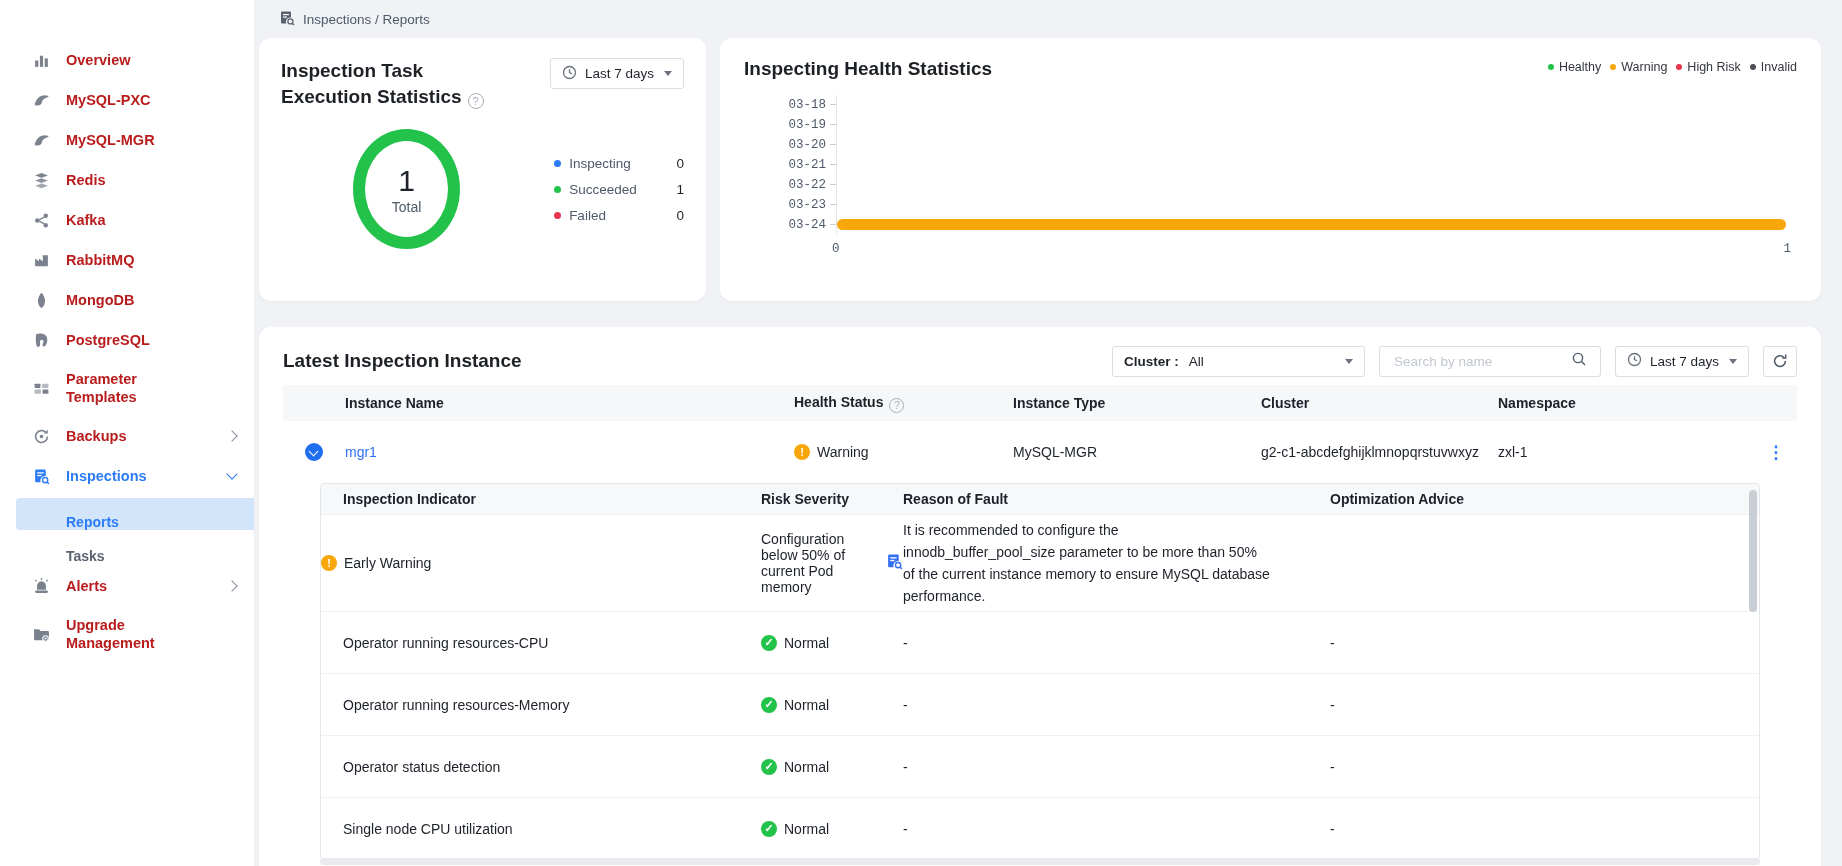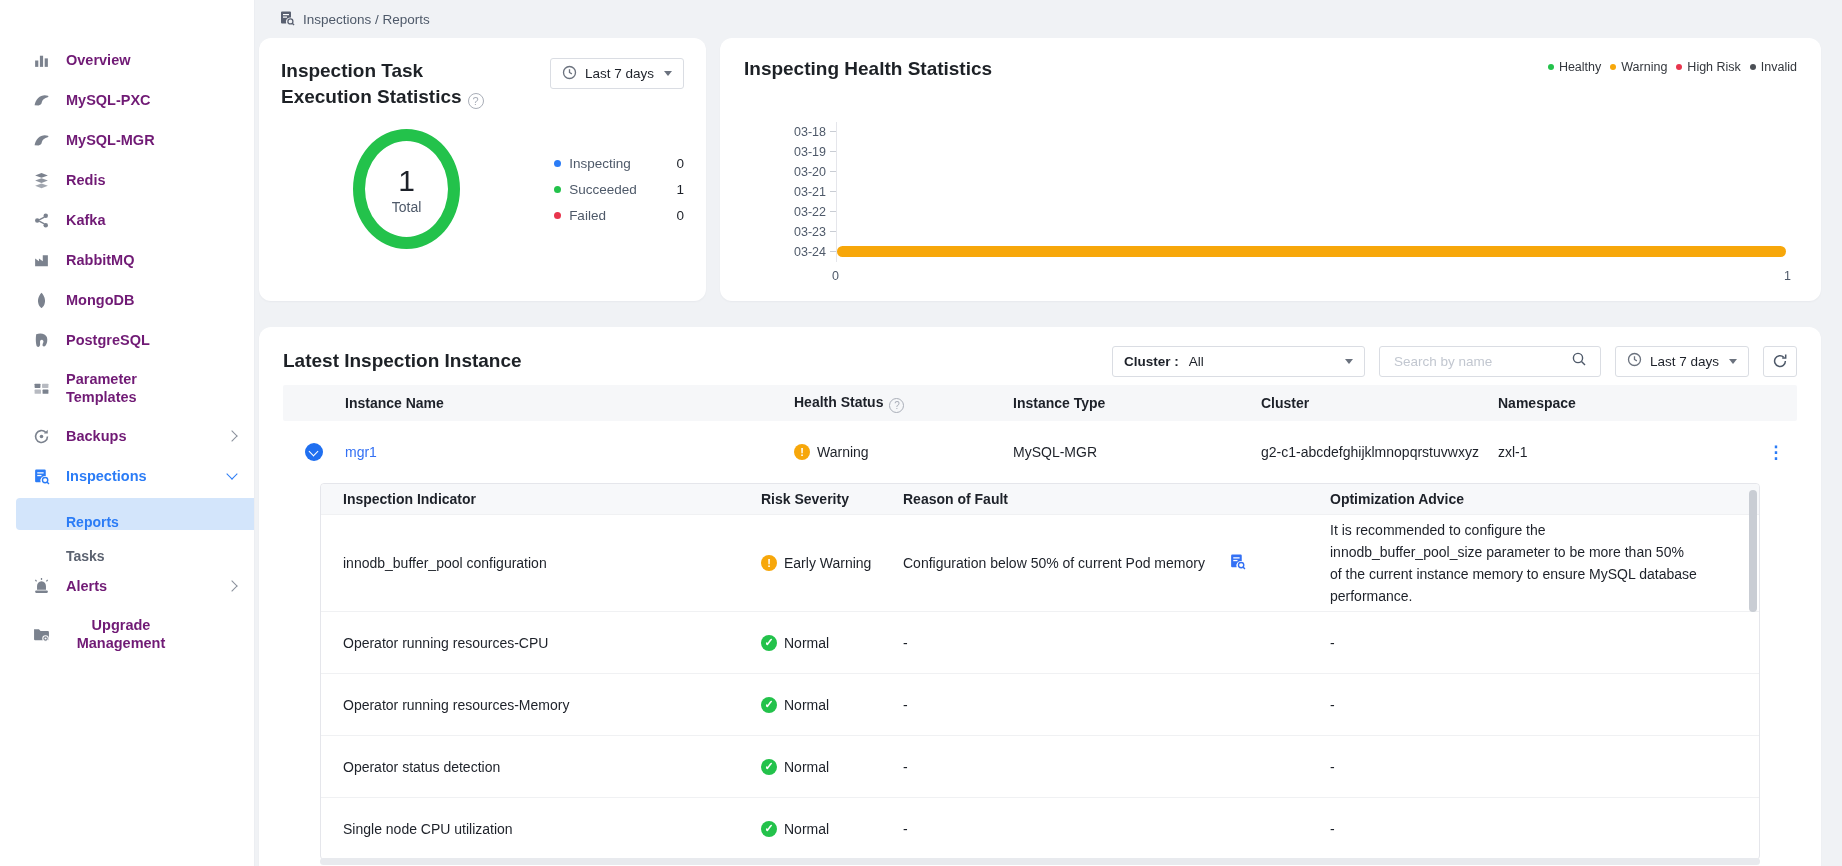--- a/index.html
+++ b/index.html
@@ -3,21 +3,21 @@
 <meta charset="utf-8">
 <style>
   * { margin:0; padding:0; box-sizing:border-box; }
   html,body { width:1842px; height:866px; }
   body { font-family:"Liberation Sans", sans-serif; background:#f0f2f5; color:#1d2129; position:relative; overflow:hidden; }
 
   
   .sidebar { position:absolute; left:0; top:0; width:255px; height:866px; background:#fff; border-right:1px solid #eceef2; padding-top:40px; }
   .nav-item { display:flex; align-items:center; height:40px; padding:0 18px 0 32px; cursor:pointer; color:#515a6e; }
   .nav-item .nav-icon { width:18px; height:18px; display:flex; align-items:center; justify-content:center; margin-right:16px; flex:0 0 18px; }
-  .nav-label { font-size:14.5px; font-weight:700; color:#701a75; line-height:1.25; }
+  .nav-label { font-size:14.5px; font-weight:700; color:#b91c1c; line-height:1.25; }
   .nav-item.two-line { height:56px; }
   .chev-r { width:8px; height:8px; border-right:1.6px solid #8a909c; border-bottom:1.6px solid #8a909c; transform:rotate(-45deg); margin-left:auto; }
   .chev-d { width:8px; height:8px; border-right:1.8px solid #2b7cf6; border-bottom:1.8px solid #2b7cf6; transform:rotate(45deg); margin-left:auto; margin-top:-4px; }
   .nav-item.active-parent .nav-label { color:#2b7cf6; }
   .sub-item { display:flex; align-items:flex-end; height:32px; margin:2px 0 2px 16px; padding-left:50px; font-size:14px; font-weight:700; color:#5b6270; cursor:pointer; }
   .sub-item.selected { background:#d3e5fb; color:#2b7cf6; border-radius:4px 0 0 4px; height:32px; }
 
   
   .main { position:absolute; left:256px; top:0; right:0; bottom:0; padding:0 21px 0 3px; }
   .breadcrumb { height:38px; display:flex; align-items:center; padding-left:20px; font-size:13.5px; color:#4e5969; gap:8px; }
@@ -43,21 +43,21 @@
   .legend1-row { display:flex; align-items:center; font-size:13.5px; cursor:pointer; }
   .dot { width:7px; height:7px; border-radius:50%; flex:0 0 7px; }
   .legend1-row .lbl { margin-left:8px; color:#4e5969; }
   .legend1-row .val { margin-left:auto; color:#1d2129; }
 
   .ch-head { display:flex; justify-content:space-between; align-items:flex-start; }
   .legend2 { display:flex; gap:9px; margin-top:4px; }
   .legend2-item { display:flex; align-items:center; gap:5px; font-size:12.5px; color:#33373d; cursor:pointer; }
   .dot6 { width:6px; height:6px; border-radius:50%; }
 
-  .chart { margin-top:40px; margin-left:30px; margin-right:6px; }
+  .chart { margin-top:13px; margin-left:30px; margin-right:6px;font-family:Liberation Mono, monospace; }
   .chart-row { display:flex; align-items:center; height:20px; }
   .ylab { width:52px; text-align:right; font-size:12.5px; color:#4e5969; }
   .ytick { width:6px; height:1px; background:#c9cdd4; margin-left:4px; }
   .track { flex:1; height:20px; border-left:1px solid #e5e6eb; display:flex; align-items:center; }
   .hbar { height:11px; width:99.5%; background:#f7a70a; border-radius:6px; }
   .xlabels { display:flex; justify-content:space-between; margin-left:58px; margin-top:7px; font-size:12.5px; color:#4e5969; }
 
   
   .card-instances { margin-top:26px; padding:10px 24px 0 24px; height:560px; position:relative; }
   .ci-head { display:flex; align-items:center; height:48px; }
@@ -239,21 +239,21 @@
     <span class="chev-r"></span>
   </div>
   <div class="nav-item two-line">
     <span class="nav-icon">
         <svg width="17" height="17" viewBox="0 0 16 16">
           <path fill="#7b828e" d="M1 3 h4.6 l1.5 1.8 H14 a1 1 0 0 1 1 1 V12.5 a1 1 0 0 1 -1 1 H2 a1 1 0 0 1 -1 -1 Z"></path>
           <circle cx="11.8" cy="11.8" r="2.6" fill="#7b828e" stroke="#fff" stroke-width="1"></circle>
           <circle cx="11.8" cy="11.8" r="1" fill="#fff"></circle>
         </svg>
       </span>
-    <span class="nav-label" style="width:110px;text-align:center;">Upgrade Management</span>
+    <span class="nav-label" style="width:110px;">Upgrade Management</span>
   </div>
 </div>
 
 <div class="main">
 
   <div class="breadcrumb">
     <span><svg width="16" height="16" viewBox="0 0 16 16">
           <path fill="#596070" d="M3 1.5 h8 a1 1 0 0 1 1 1 V7.6 a4.3 4.3 0 0 0 -4.8 5.9 H3 a1 1 0 0 1 -1 -1 V2.5 a1 1 0 0 1 1 -1 Z"></path>
           <rect x="4" y="4" width="6" height="1.2" fill="#fff"></rect>
           <rect x="4" y="6.5" width="4" height="1.2" fill="#fff"></rect>
@@ -428,21 +428,20 @@
 
     <div class="detail-panel">
       <div class="d-grid d-header">
         <span class="d-cell-1">Inspection Indicator</span>
         <span>Risk Severity</span>
         <span>Reason of Fault</span>
         <span>Optimization Advice</span>
       </div>
 
       <div class="d-grid d-row tall">
-        <span class="d-cell-1">innodb_buffer_pool configuration</span>
         <span class="status">
             <span class="badge warn">!</span>
             <span>Early Warning</span>
           </span>
         <span class="reason-cell">
             <span>Configuration below 50% of current Pod memory</span>
             <span><svg width="17" height="17" viewBox="0 0 16 16">
                 <path fill="#3370f4" d="M3 1.5 h8 a1 1 0 0 1 1 1 V7.6 a4.3 4.3 0 0 0 -4.8 5.9 H3 a1 1 0 0 1 -1 -1 V2.5 a1 1 0 0 1 1 -1 Z"></path>
                 <rect x="4" y="4" width="6" height="1.2" fill="#fff"></rect>
                 <rect x="4" y="6.5" width="4" height="1.2" fill="#fff"></rect>

